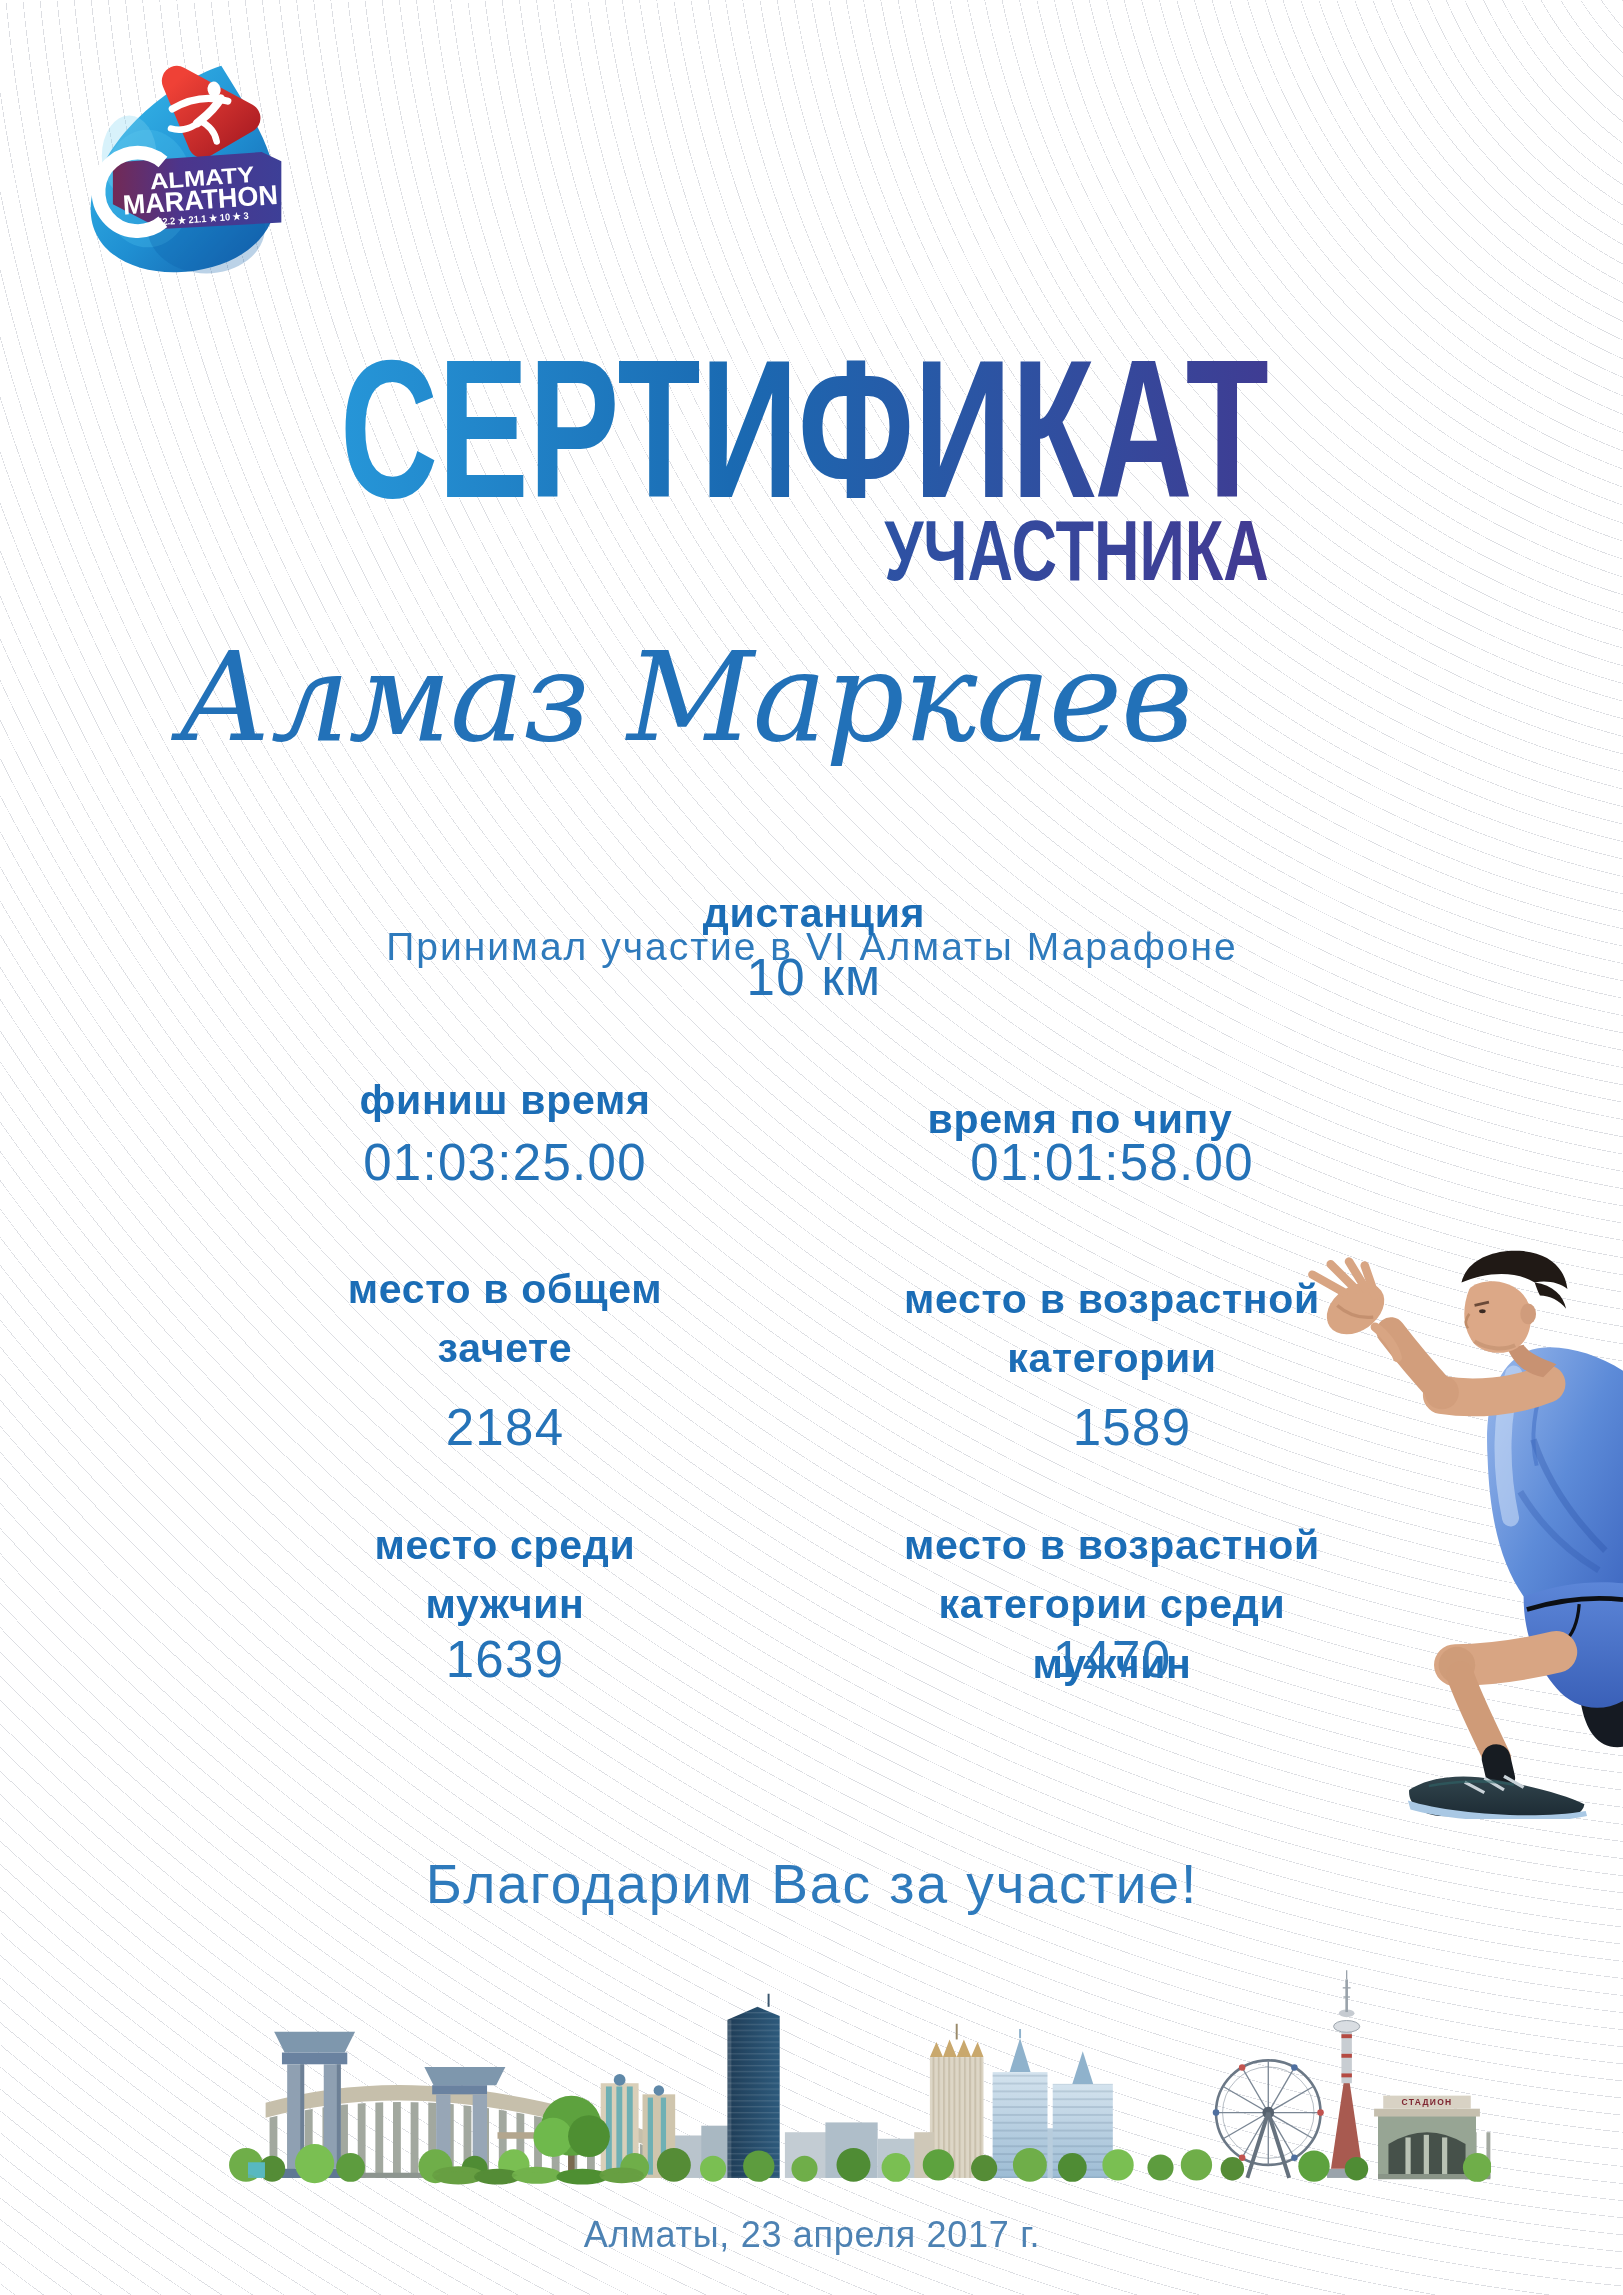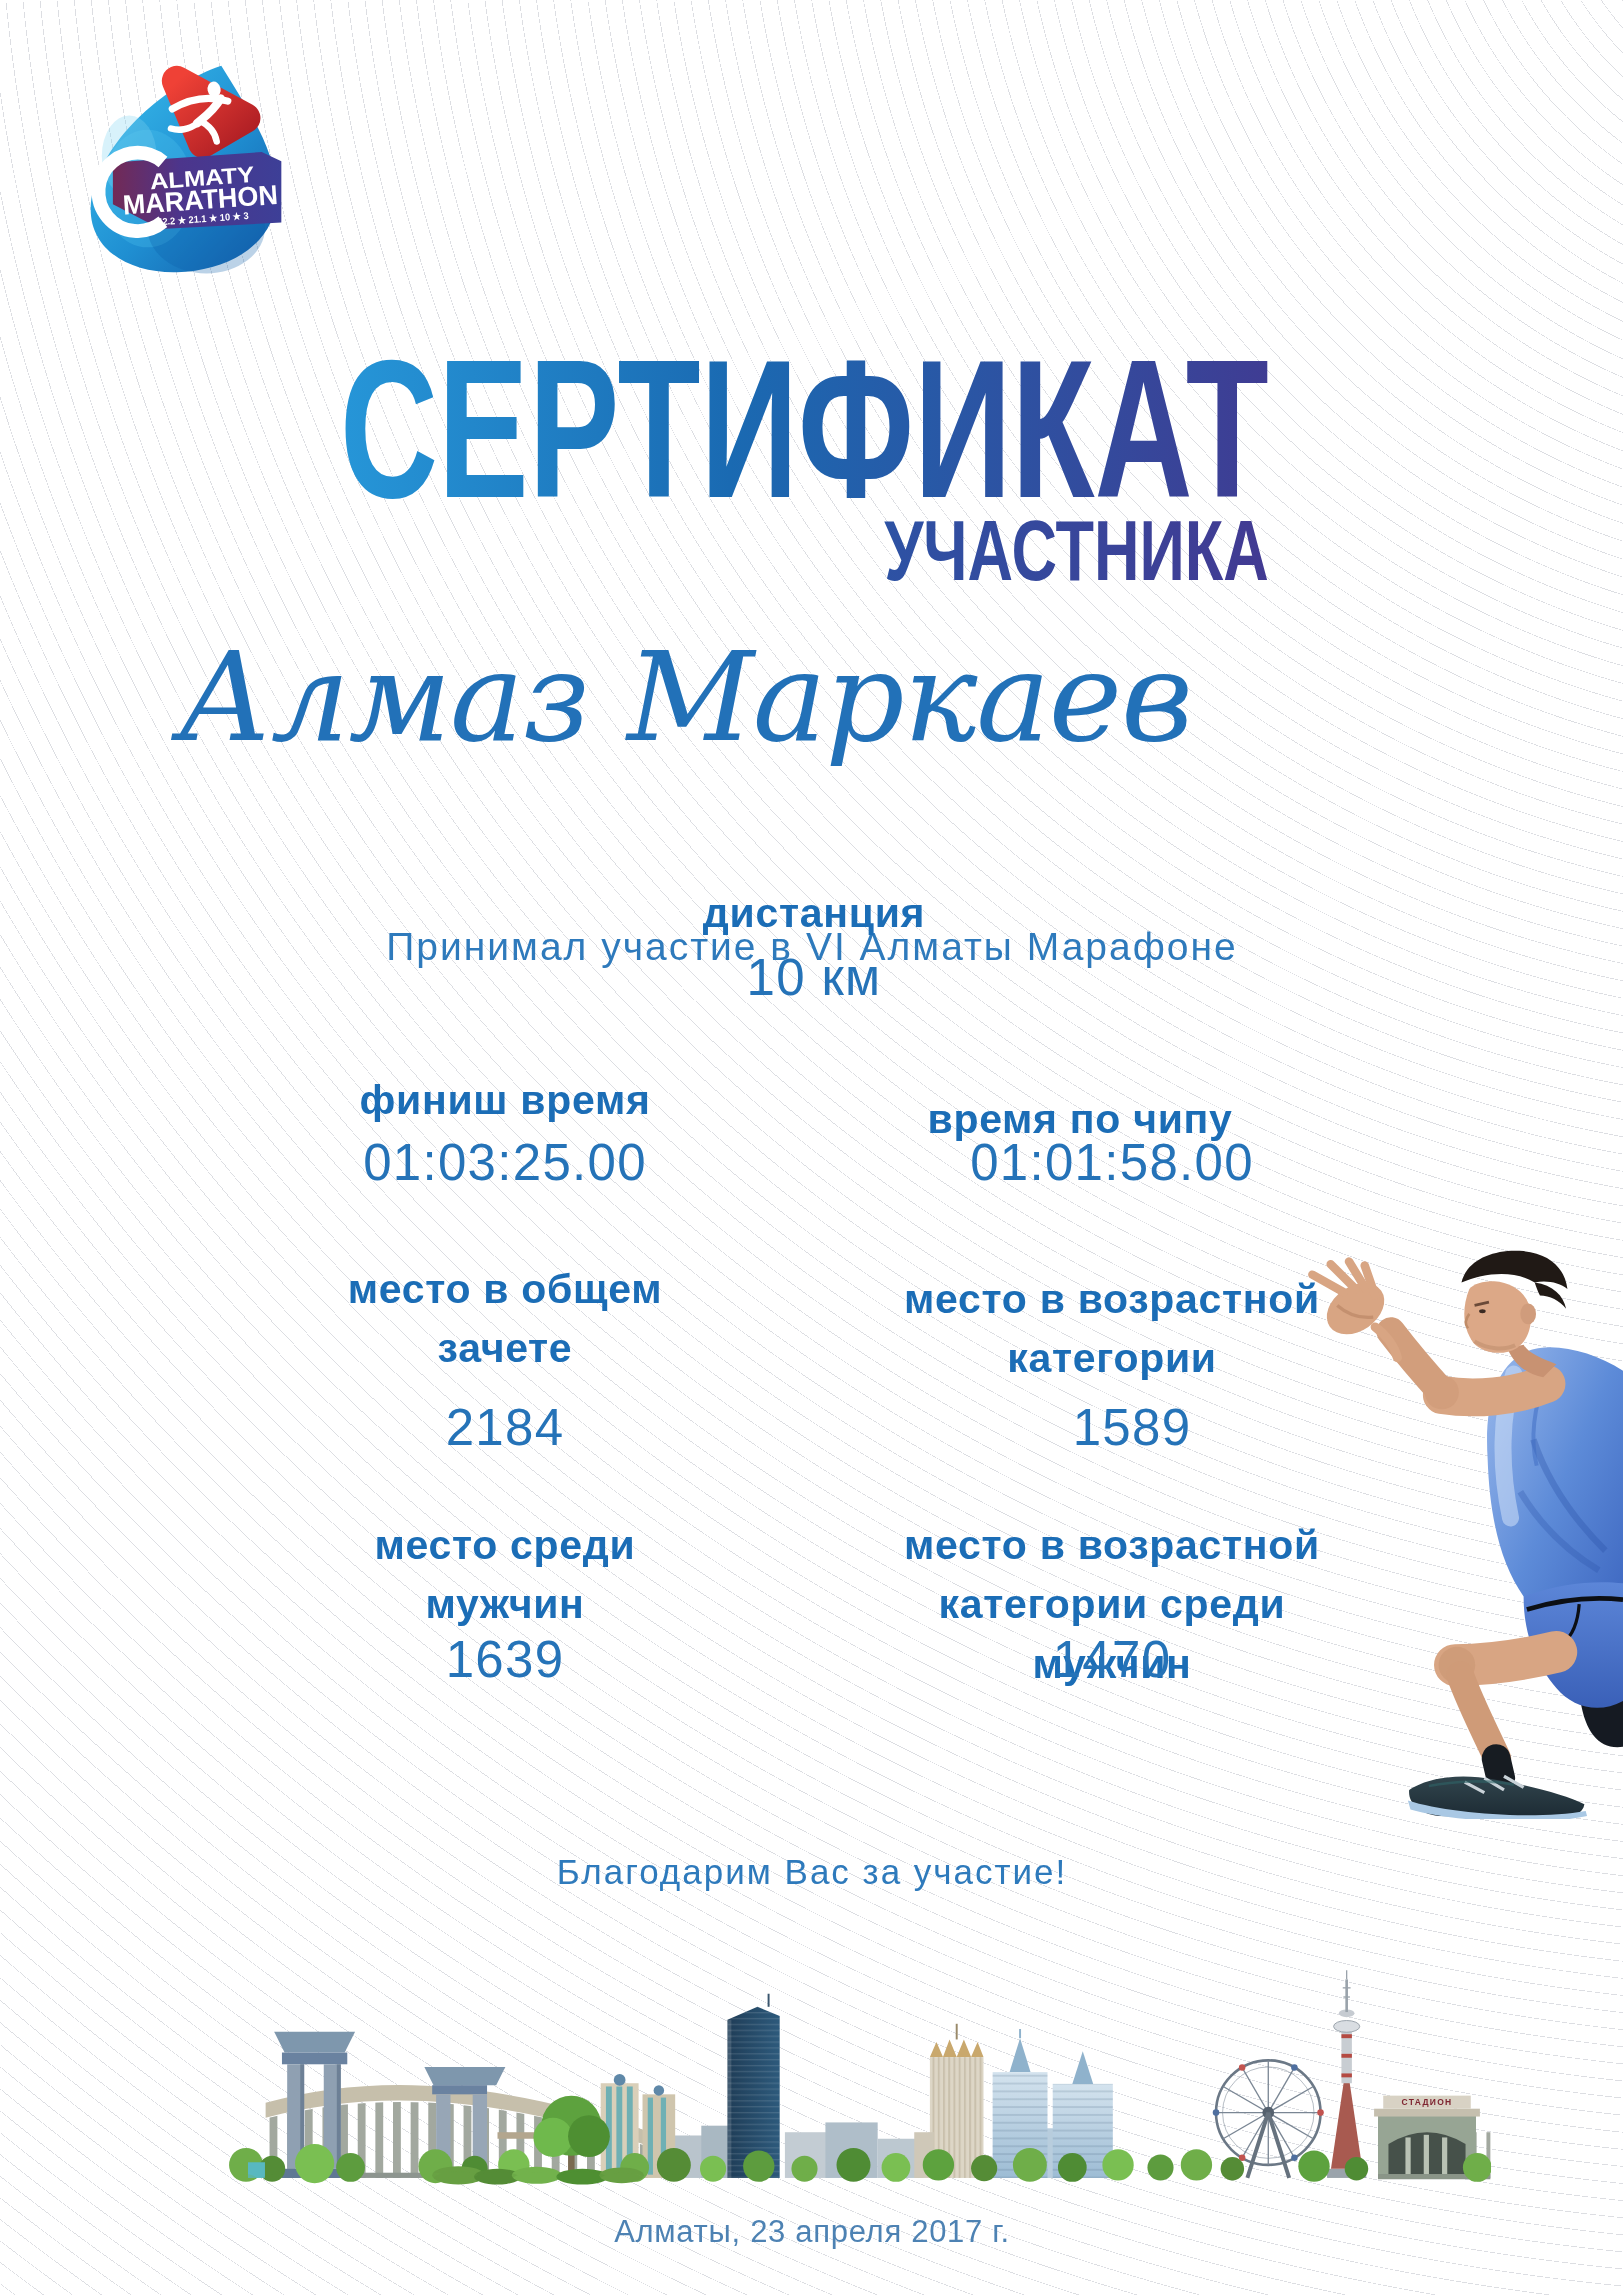--- a/index.html
+++ b/index.html
@@ -17,22 +17,22 @@
     left:0;width:1370px;top:623px;text-align:center;
     font-family:"DejaVu Serif", serif;font-style:italic;
     font-size:124px;color:#2271b8;letter-spacing:-1.3px;line-height:1.2;
   }
   .event-line{left:812px;top:925px;font-size:39px;letter-spacing:2px;color:#2e7abc;white-space:nowrap;}
   .stat-label{
     font-weight:bold;font-size:41px;color:#1b6db6;letter-spacing:0.7px;
     white-space:pre-line;line-height:1.45;
   }
   .stat-value{font-size:51px;color:#2573b8;letter-spacing:1.3px;white-space:nowrap;}
-  .thanks{left:812px;top:1852px;font-size:35px;letter-spacing:2px;color:#2e7abc;white-space:nowrap;}
-  .date-line{left:812px;top:2214px;font-size:31px;letter-spacing:0.7px;color:#4d82b3;white-space:nowrap;}
+  .thanks{left:812px;top:1852px;font-size:55px;letter-spacing:2px;color:#2e7abc;white-space:nowrap;}
+  .date-line{left:812px;top:2214px;font-size:36px;letter-spacing:0.7px;color:#4d82b3;white-space:nowrap;}
   svg text{font-family:"Liberation Sans", sans-serif;}
 </style>
 </head>
 <body>
 
 <div class="page">
 
   <svg class="abs" style="left:69px;top:58px;" width="219" height="222" viewBox="0 0 335 340">
     <defs>
       <linearGradient id="dropG" x1="0" y1="0" x2="1" y2="1">

